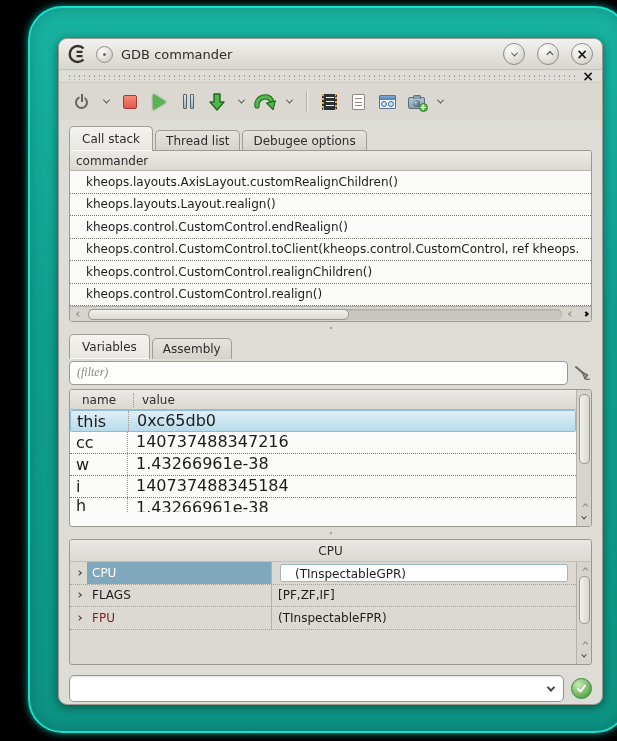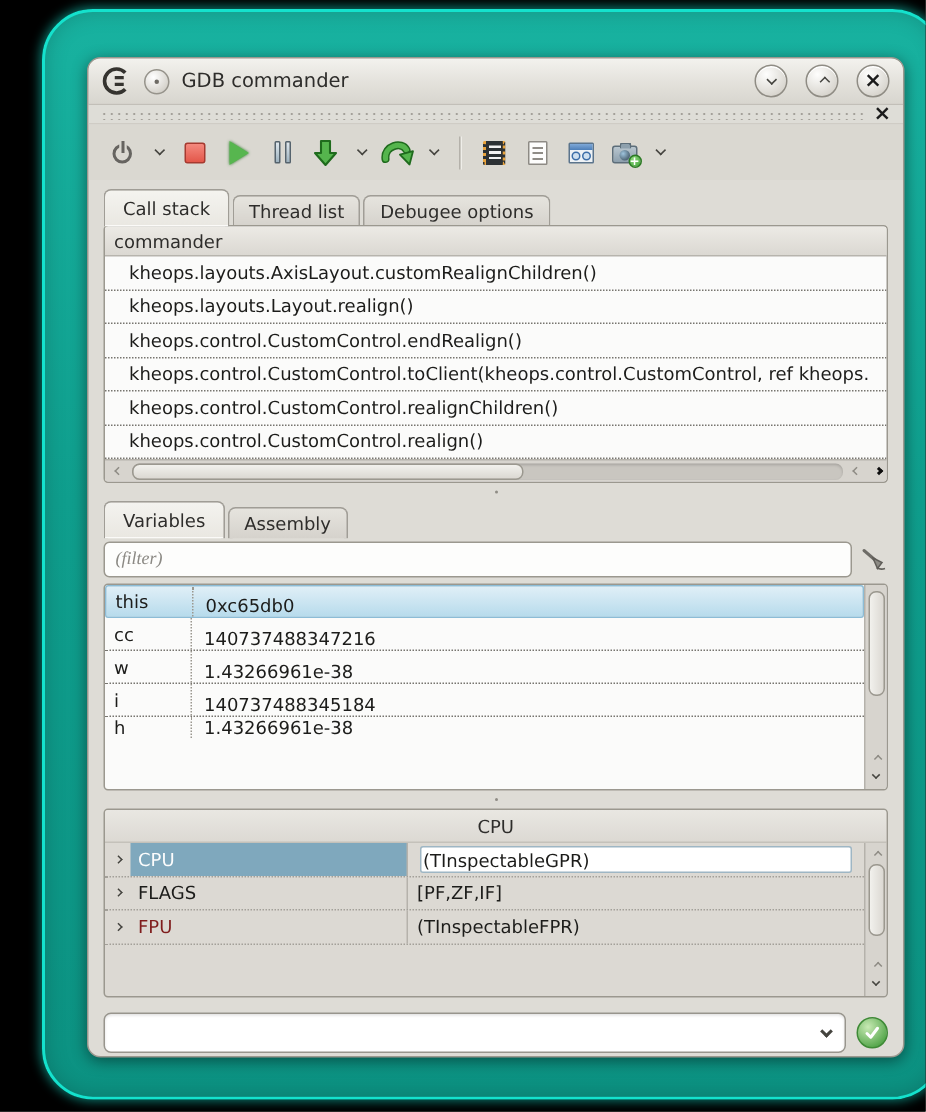--- a/index.html
+++ b/index.html
@@ -167,21 +167,21 @@
     font-family:Liberation Serif, serif; }
   .filter-input::placeholder { font-style:italic; color:#8b8984; opacity:1; }
   .broom { flex:0 0 auto; }
 
   
   .var-panel { height:138px; display:grid; grid-template-columns:1fr 15px; }
   .var-head { display:flex; }
   .var-head .hname { width:58px; padding:0 6px; border-right:1px dotted #9b988f; }
   .var-head span { display:flex; align-items:center; }
   .var-rows { overflow:hidden; }
-  .var-row { height:22px; display:flex; align-items:flex-end; font-size:12px; color:#1c1c1a;
+  .var-row { height:22px; display:flex; align-items:flex-start; font-size:16px; color:#1c1c1a;
     border-bottom:1px dotted #77756f; }
   .var-row .cname { width:58px; padding:0 6px; border-right:1px dotted #9b988f;
     align-self:stretch; display:flex; align-items:center; }
   .var-row .cval { padding:0 8px; flex:1; }
   .var-row.selected { background:linear-gradient(180deg,#e0eff7,#b7dbec);
     border:1px solid #8cbcd6; border-radius:2px; }
   .var-row.cut { height:14px; overflow:hidden; border-bottom:none; }
 
   
   .cpu-panel { margin:0 10px; height:126px; background:#dcd9d3; border:1px solid #9b988f;
@@ -193,21 +193,21 @@
   .cpu-rows { overflow:hidden; }
   .cpu-row { height:22.5px; display:grid; grid-template-columns:17px 185px 1fr;
     align-items:center; font-size:12px; color:#1c1c1a; border-bottom:1px dotted #a3a099; }
   .cpu-row .exp { display:flex; align-items:center; justify-content:center; }
   .cpu-row .rname { align-self:stretch; display:flex; align-items:center; padding:0 5px;
     border-right:1px solid #b5b2ab; }
   .cpu-row .rval { padding:0 6px; }
   .cpu-row.selected .rname { background:#7fa8bd; color:#fdfdfd; }
   .cpu-row.disabled .rname { color:#7f1d1d; }
   .val-editbox { background:#fff; border:1px solid #9eb6c4; border-radius:2px;
-    padding:1px 1px; display:block; margin:0 2px; height:18px; line-height:16px; }
+    padding:1px 14px; display:block; margin:0 2px; height:18px; line-height:16px; }
 
   
   .command-row { display:flex; align-items:center; gap:7px; margin:10px 10px 0 10px; }
   .combo { flex:1; height:27px; background:#fff; border:1px solid #98958d; border-radius:5px;
     display:flex; align-items:center; box-shadow:inset 0 1px 2px rgba(0,0,0,.12); }
   .combo input { flex:1; border:none; outline:none; background:transparent; height:100%;
     padding:0 8px; font-size:12px; font-family:"DejaVu Sans", sans-serif; }
   .combo .dd { width:24px; display:flex; align-items:center; justify-content:center; }
   .ok-btn { width:21px; height:21px; border-radius:50%;
     background:radial-gradient(circle at 35% 30%, #c8eab4, #58a84e 75%);
@@ -370,20 +370,24 @@
         <input class="filter-input" type="text" placeholder="(filter)" style="">
         <svg class="broom" width="18" height="18" viewBox="0 0 18 18">
           <path d="M2 3 L9 9" stroke="#6e6c67" stroke-width="2" stroke-linecap="round"></path>
           <path d="M8 8 L14 11 L11 15 Z" fill="#8d8b85" stroke="#5f5d58" stroke-width="1"></path>
           <path d="M10.5 14.5 Q13 16 16 15" stroke="#5f5d58" stroke-width="1.2" fill="none"></path>
         </svg>
       </div>
 
       <div class="panel var-panel">
         <div>
+          <div class="list-head var-head">
+            <span class="hname">name</span>
+            <span style="padding:0 8px">value</span>
+          </div>
           <div class="var-rows">
             <div class="var-row selected">
               <span class="cname">this</span>
               <span class="cval">0xc65db0</span>
             </div>
             <div class="var-row">
               <span class="cname">cc</span>
               <span class="cval">140737488347216</span>
             </div>
             <div class="var-row">

